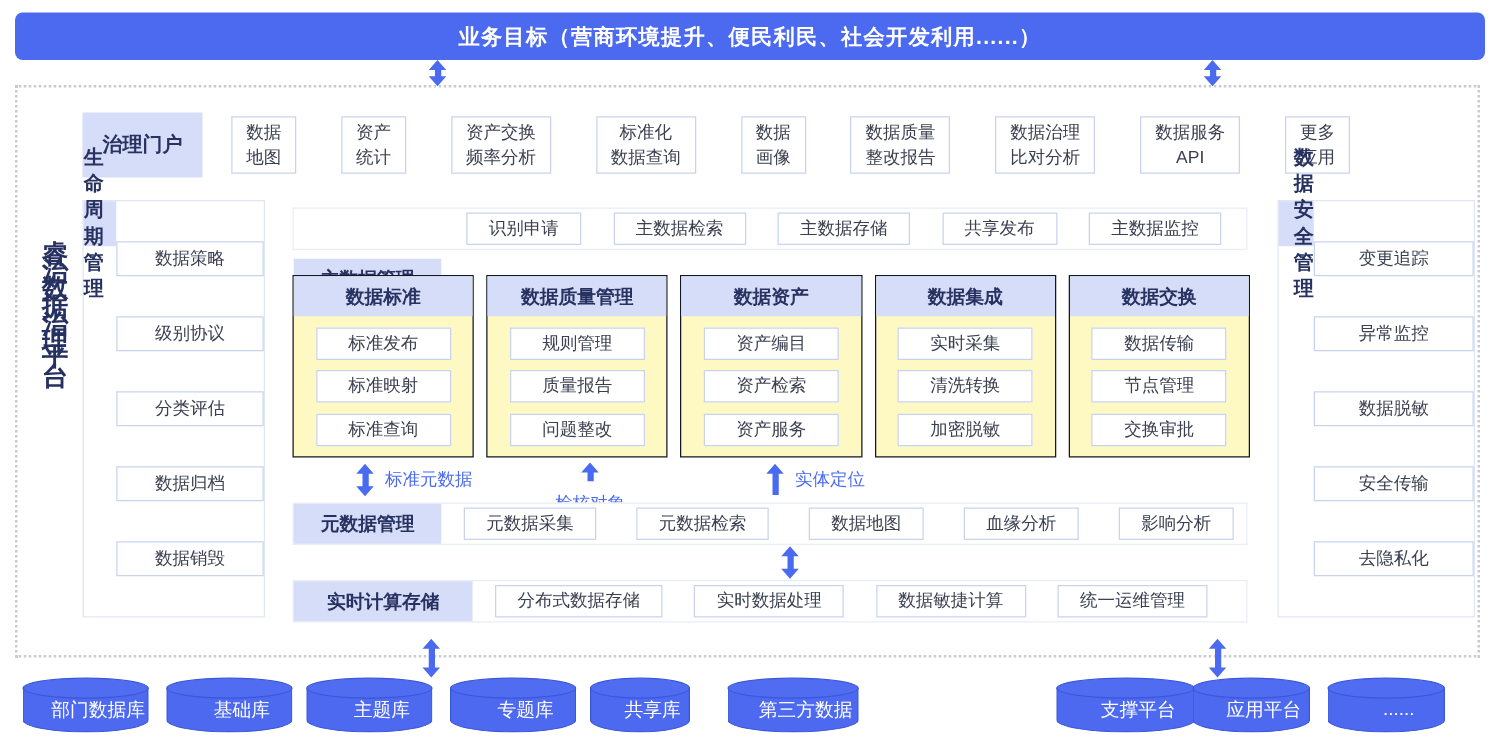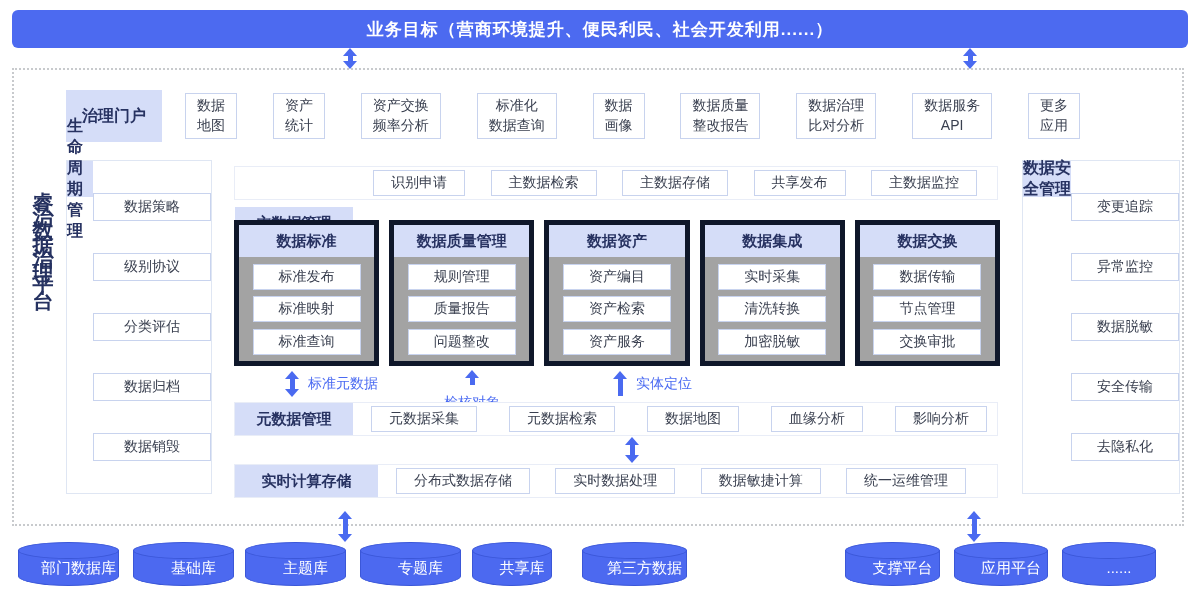--- a/index.html
+++ b/index.html
@@ -42,41 +42,41 @@
   
   .sidecol { position:absolute; background:#fff; border:1px solid #dfe6f3; box-sizing:border-box;
     display:flex; }
   .sidecol .hdr { height:36px; font-size:16px; }
   .sidecol .items { flex:1; display:flex; flex-direction:column; justify-content:space-evenly; align-items:center; }
   .sbox { background:#fff; border:1px solid #c8d3ee; box-sizing:border-box; height:28px;
     display:flex; align-items:center; justify-content:center; font-size:14px; color:#3a4050; }
   #lifecycle { left:66px; top:160px; width:146px; height:334px; }
   #lifecycle .sbox { width:118px; }
   #security { left:1022px; top:160px; width:158px; height:334px;text-align:right; }
-  #security .sbox { width:108px; }
+  #security .sbox { width:128px; }
 
   
   .hrow { position:absolute; height:34px; display:flex; background:#fff; border:1px solid #e9edf7; box-sizing:border-box; }
   .hrow .hdr { font-size:15px; height:100%; }
   .hrow .items { flex:1; display:flex; align-items:center; justify-content:space-between; }
   .rbox { background:#fff; border:1px solid #c8d3ee; box-sizing:border-box; height:26px;
     display:flex; align-items:center; justify-content:center; font-size:14px; color:#3a4050; padding:12px 17px; }
   #master { left:234px; top:166px; width:764px; }
   #master .hdr { flex:0 0 118px;margin-top:40px; }
   #master .items { padding:0 20px; }
   #metadata { left:234px; top:402px; width:764px; }
   #metadata .hdr { flex:0 0 118px; }
   #metadata .items { padding:0 10px 0 18px; }
   #realtime { left:234px; top:464px; width:764px; }
   #realtime .hdr { flex:0 0 143px; }
   #realtime .items { padding:0 31px 0 18px; }
 
   
   #midcols { position:absolute; left:234px; top:220px; width:766px; height:146px; display:flex; gap:10px; }
-  .mcol { flex:1; background:#a3a3a3; border:5px solid #0f172a; box-sizing:border-box; display:flex; flex-direction:column; }
+  .mcol { flex:1; background:#fef9c3; border:1px solid #0f172a; box-sizing:border-box; display:flex; flex-direction:column; }
   .mcol .hdr { height:32px; font-size:15px; }
   .mcol .items { flex:1; display:flex; flex-direction:column; justify-content:space-evenly; align-items:center; }
   .mbox { background:#fff; border:1px solid #c8d3ee; box-sizing:border-box; width:108px; height:26px;
     display:flex; align-items:center; justify-content:center; font-size:14px; color:#3a4050; }
 
   
   .flow { position:absolute; top:371px; height:26px; display:flex; align-items:center; gap:9px;
     font-size:14px; color:#4a6af2; }
 
   
@@ -283,21 +283,21 @@
   <div class="cyl" style="left:472px; width:80px;">
     <div class="ctop"></div>
       <div class="cbody"></div>
     <div class="clabel">共享库</div>
   </div>
   <div class="cyl" style="left:582px; width:105px;">
     <div class="ctop"></div>
       <div class="cbody"></div>
     <div class="clabel">第三方数据</div>
   </div>
-  <div class="cyl" style="left:845px; width:95px;">
+  <div class="cyl" style="left:845px; width:95px;padding-left:16px;">
     <div class="ctop"></div>
       <div class="cbody"></div>
     <div class="clabel">支撑平台</div>
   </div>
   <div class="cyl" style="left:954px; width:94px;">
     <div class="ctop"></div>
       <div class="cbody"></div>
     <div class="clabel">应用平台</div>
   </div>
   <div class="cyl" style="left:1062px; width:94px;">

